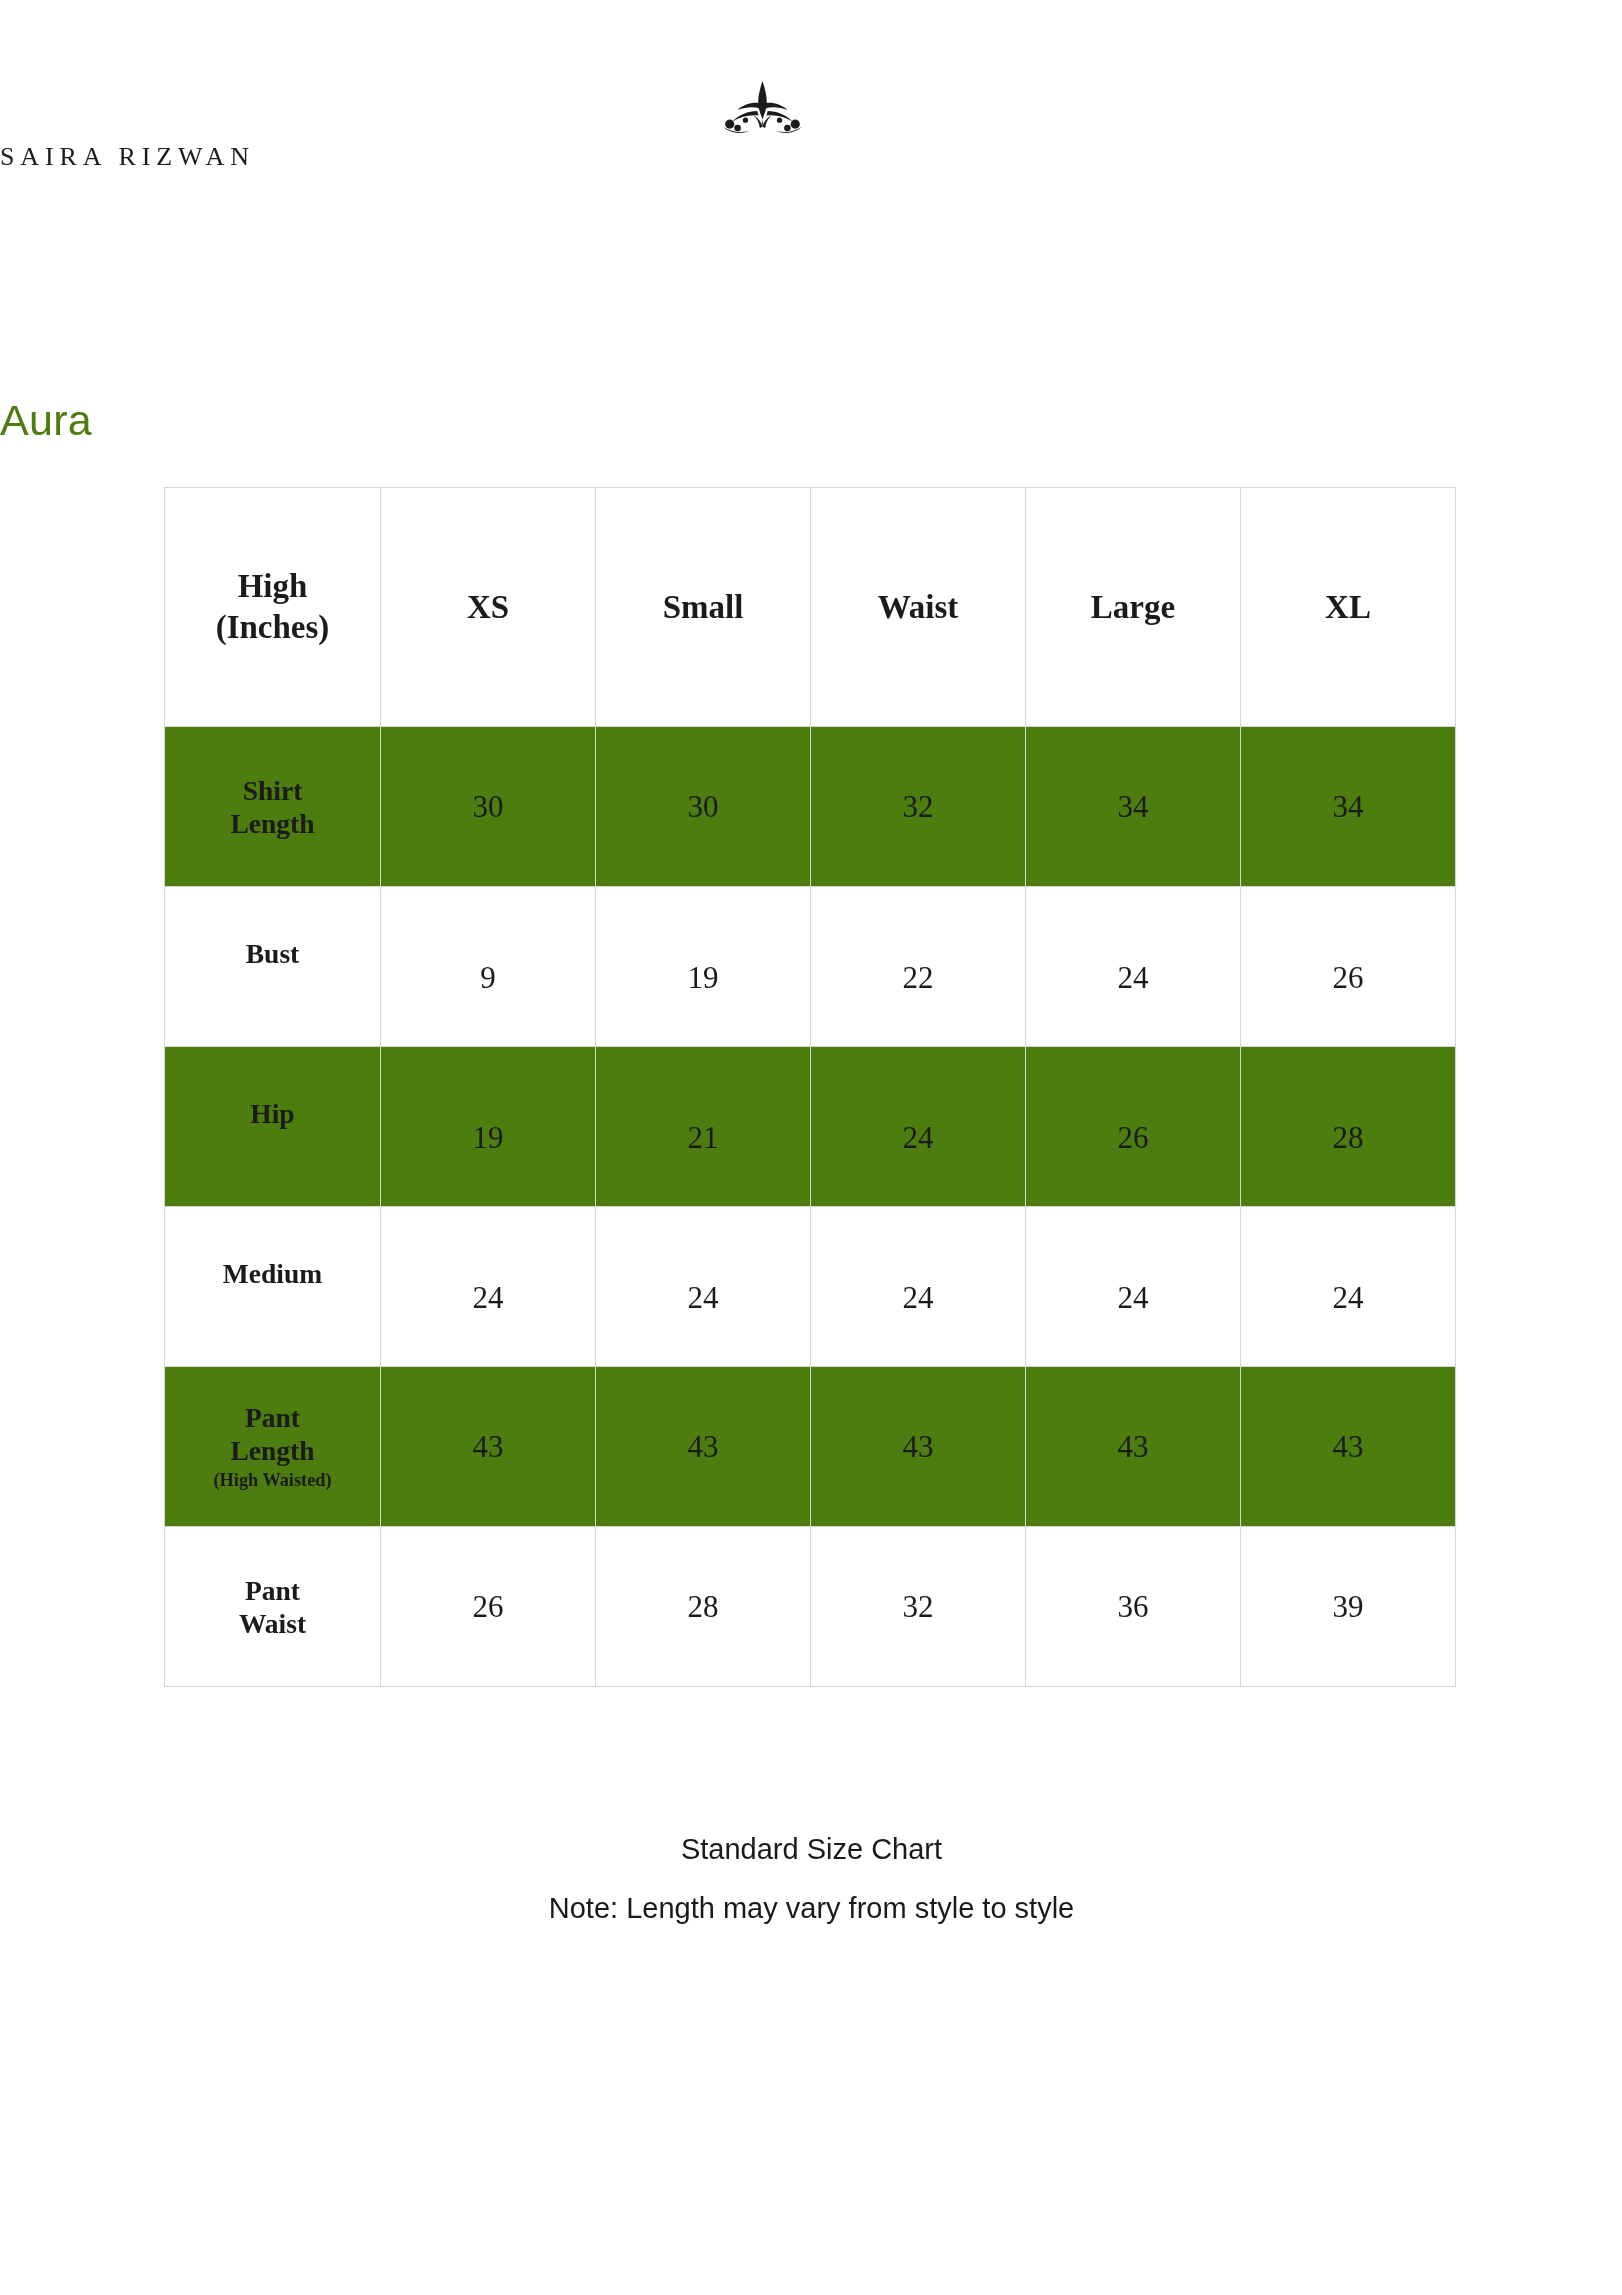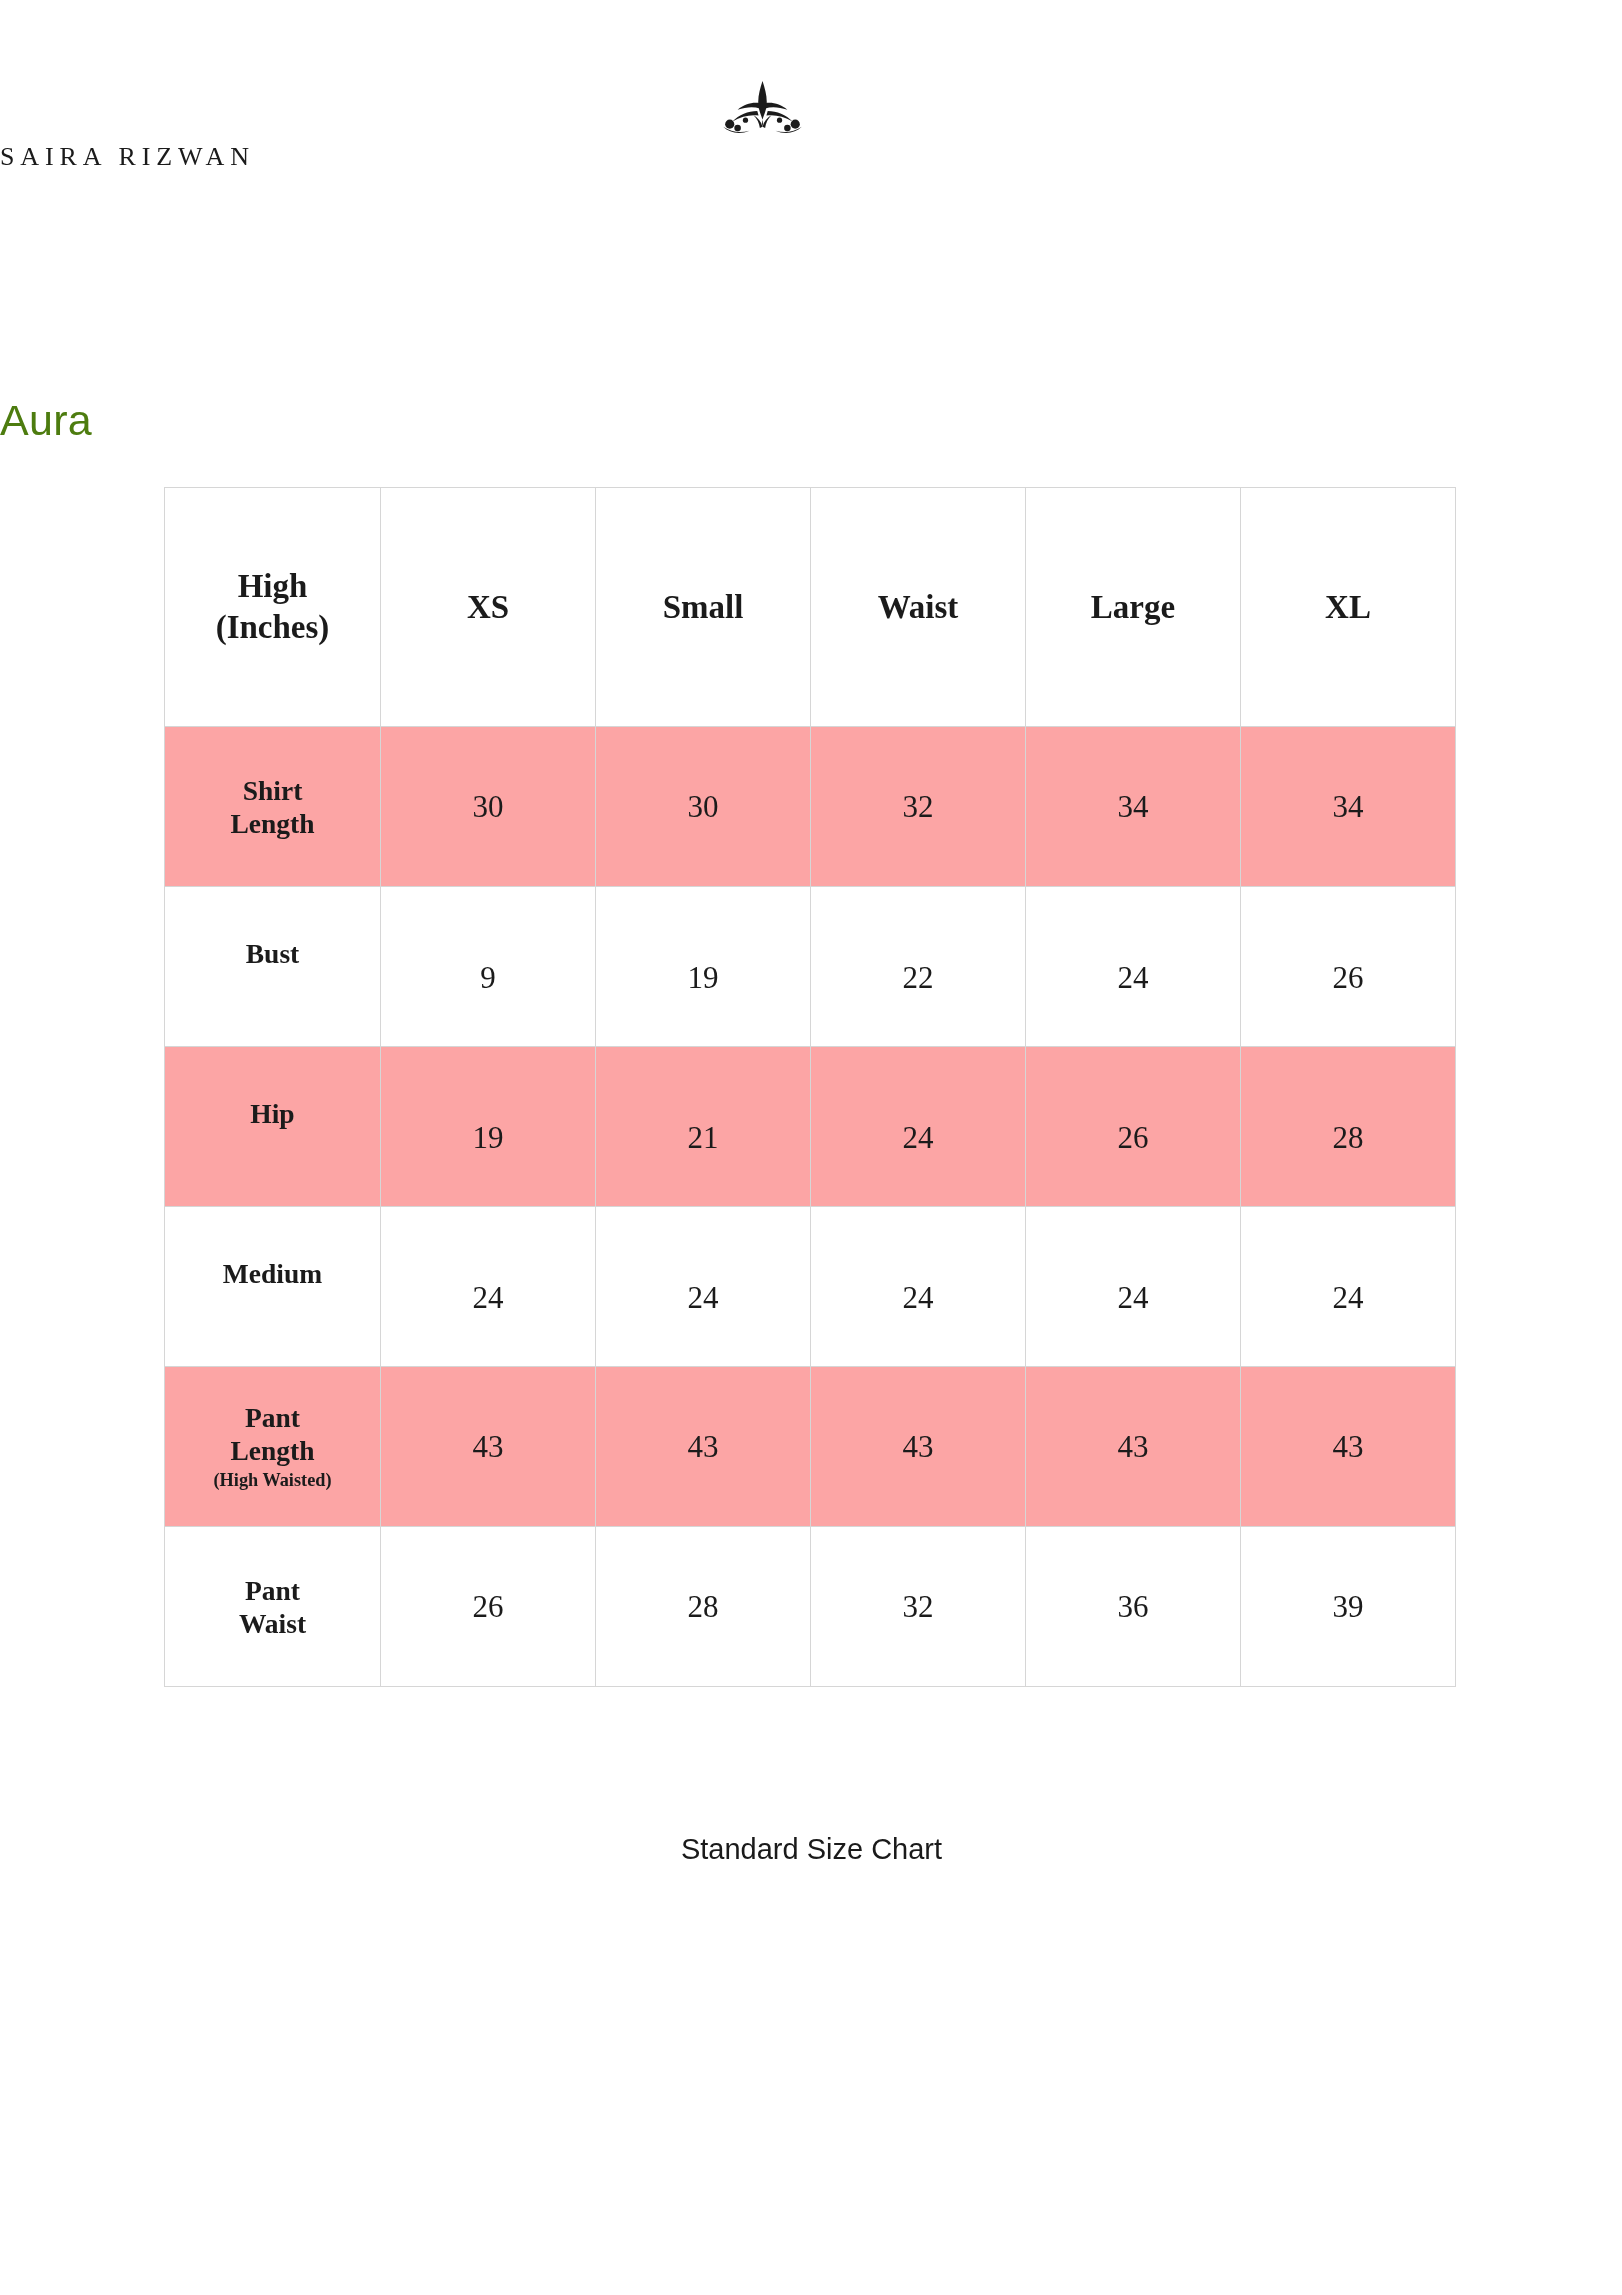--- a/index.html
+++ b/index.html
@@ -78,21 +78,21 @@
     font-weight: 700;
     background: #ffffff;
   }
   .hdr-row th.corner {
     font-size: 33px;
     line-height: 1.25;
   }
   .hdr-row th.corner .l2 { display: block; }
 
   tbody tr { height: 160px; }
-  tbody tr.shaded td { background: #fca5a5; }
+  tbody tr.shaded td { background: #4d7c0f; }
   tbody tr.plain td { background: #ffffff; }
 
   td.row-label {
     font-size: 27.5px;
     font-weight: 700;
     line-height: 1.2;
     padding: 0 6.5px;
   }
   td.row-label .sub {
     display: block;
@@ -243,14 +243,15 @@
         <td class="val">32</td>
         <td class="val">36</td>
         <td class="val">39</td>
       </tr>
     </tbody>
   </table>
 </div>
 
 <div class="notes">
   <div class="line1">Standard Size Chart</div>
+  <div class="line2">Note: Length may vary from style to style</div>
 </div>
 
 
 </body></html>

